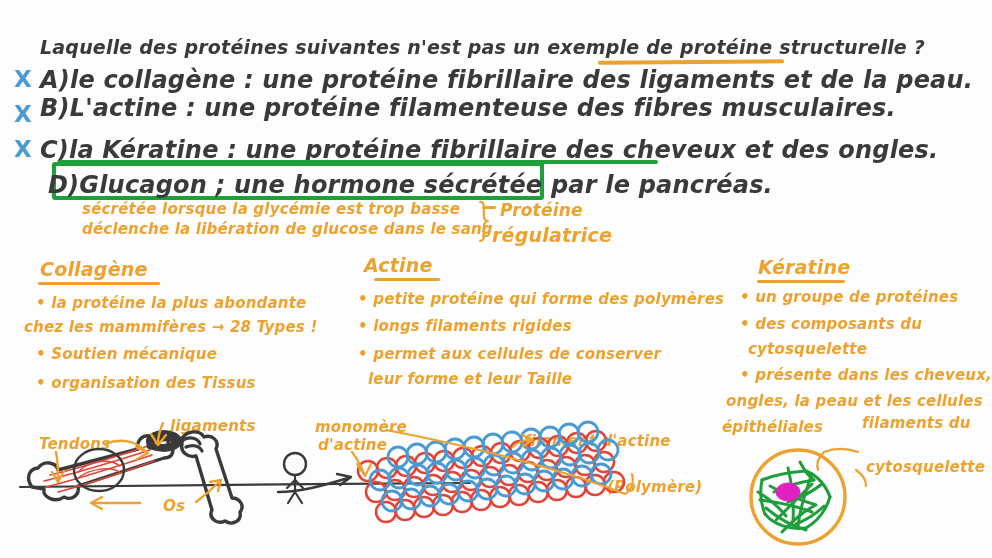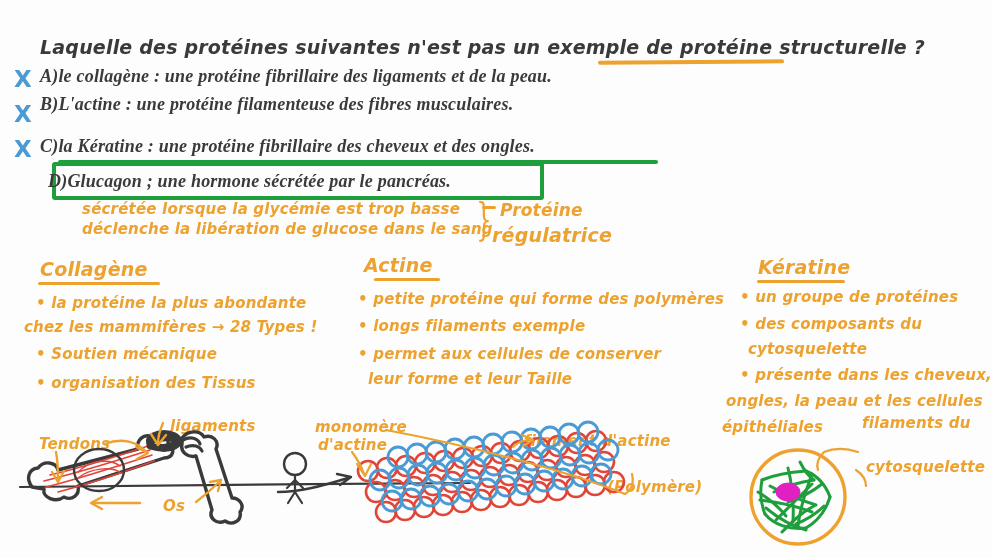--- a/index.html
+++ b/index.html
@@ -11,21 +11,21 @@
     position:relative;
   }
   .board{position:absolute;left:0;top:0;width:992px;height:558px;}
   .hw{position:absolute;white-space:nowrap;font-family:"DejaVu Sans", sans-serif;}
   
   .ink-dark{color:#3a3a3a;font-style:italic;font-weight:600;letter-spacing:.2px;}
   .ink-orange{color:#eda22f;font-style:italic;font-weight:600;letter-spacing:.2px;}
   .ink-blue{color:#4a9ad4;font-weight:700;}
 
   .q-line{font-size:19px;top:36px;left:40px;}
-  .opt{font-size:18px;font-family:Liberation Serif, serif;}
+  .opt{font-size:24px;}
   .optA{top:66px;left:40px;}
   .optB{top:94px;left:40px;}
   .optC{top:136px;left:40px;}
   .optD{top:171px;left:48px;}
 
   .xmark{font-size:23px;font-weight:700;font-style:normal;}
   .xA{top:66px;left:14px;}
   .xB{top:101px;left:14px;}
   .xC{top:136px;left:14px;}
 
@@ -131,21 +131,21 @@
   <div class="hw col-title ink-orange t-coll">Collagène</div>
   <div class="tu tu-coll"></div>
   <div class="hw bullet ink-orange c1">• la protéine la plus abondante</div>
   <div class="hw bullet ink-orange c2">chez les mammifères → 28 Types !</div>
   <div class="hw bullet ink-orange c3">• Soutien mécanique</div>
   <div class="hw bullet ink-orange c4">• organisation des Tissus</div>
 
   <div class="hw col-title ink-orange t-act">Actine</div>
   <div class="tu tu-act"></div>
   <div class="hw bullet ink-orange a1">• petite protéine qui forme des polymères</div>
-  <div class="hw bullet ink-orange a2">• longs filaments exemple</div>
+  <div class="hw bullet ink-orange a2">• longs filaments rigides</div>
   <div class="hw bullet ink-orange a3">• permet aux cellules de conserver</div>
   <div class="hw bullet ink-orange a4">leur forme et leur Taille</div>
 
   <div class="hw col-title ink-orange t-ker">Kératine</div>
   <div class="tu tu-ker"></div>
   <div class="hw bullet ink-orange k1">• un groupe de protéines</div>
   <div class="hw bullet ink-orange k2">• des composants du</div>
   <div class="hw bullet ink-orange k3">cytosquelette</div>
   <div class="hw bullet ink-orange k4">• présente dans les cheveux, les</div>
   <div class="hw bullet ink-orange k5">ongles, la peau et les cellules</div>

